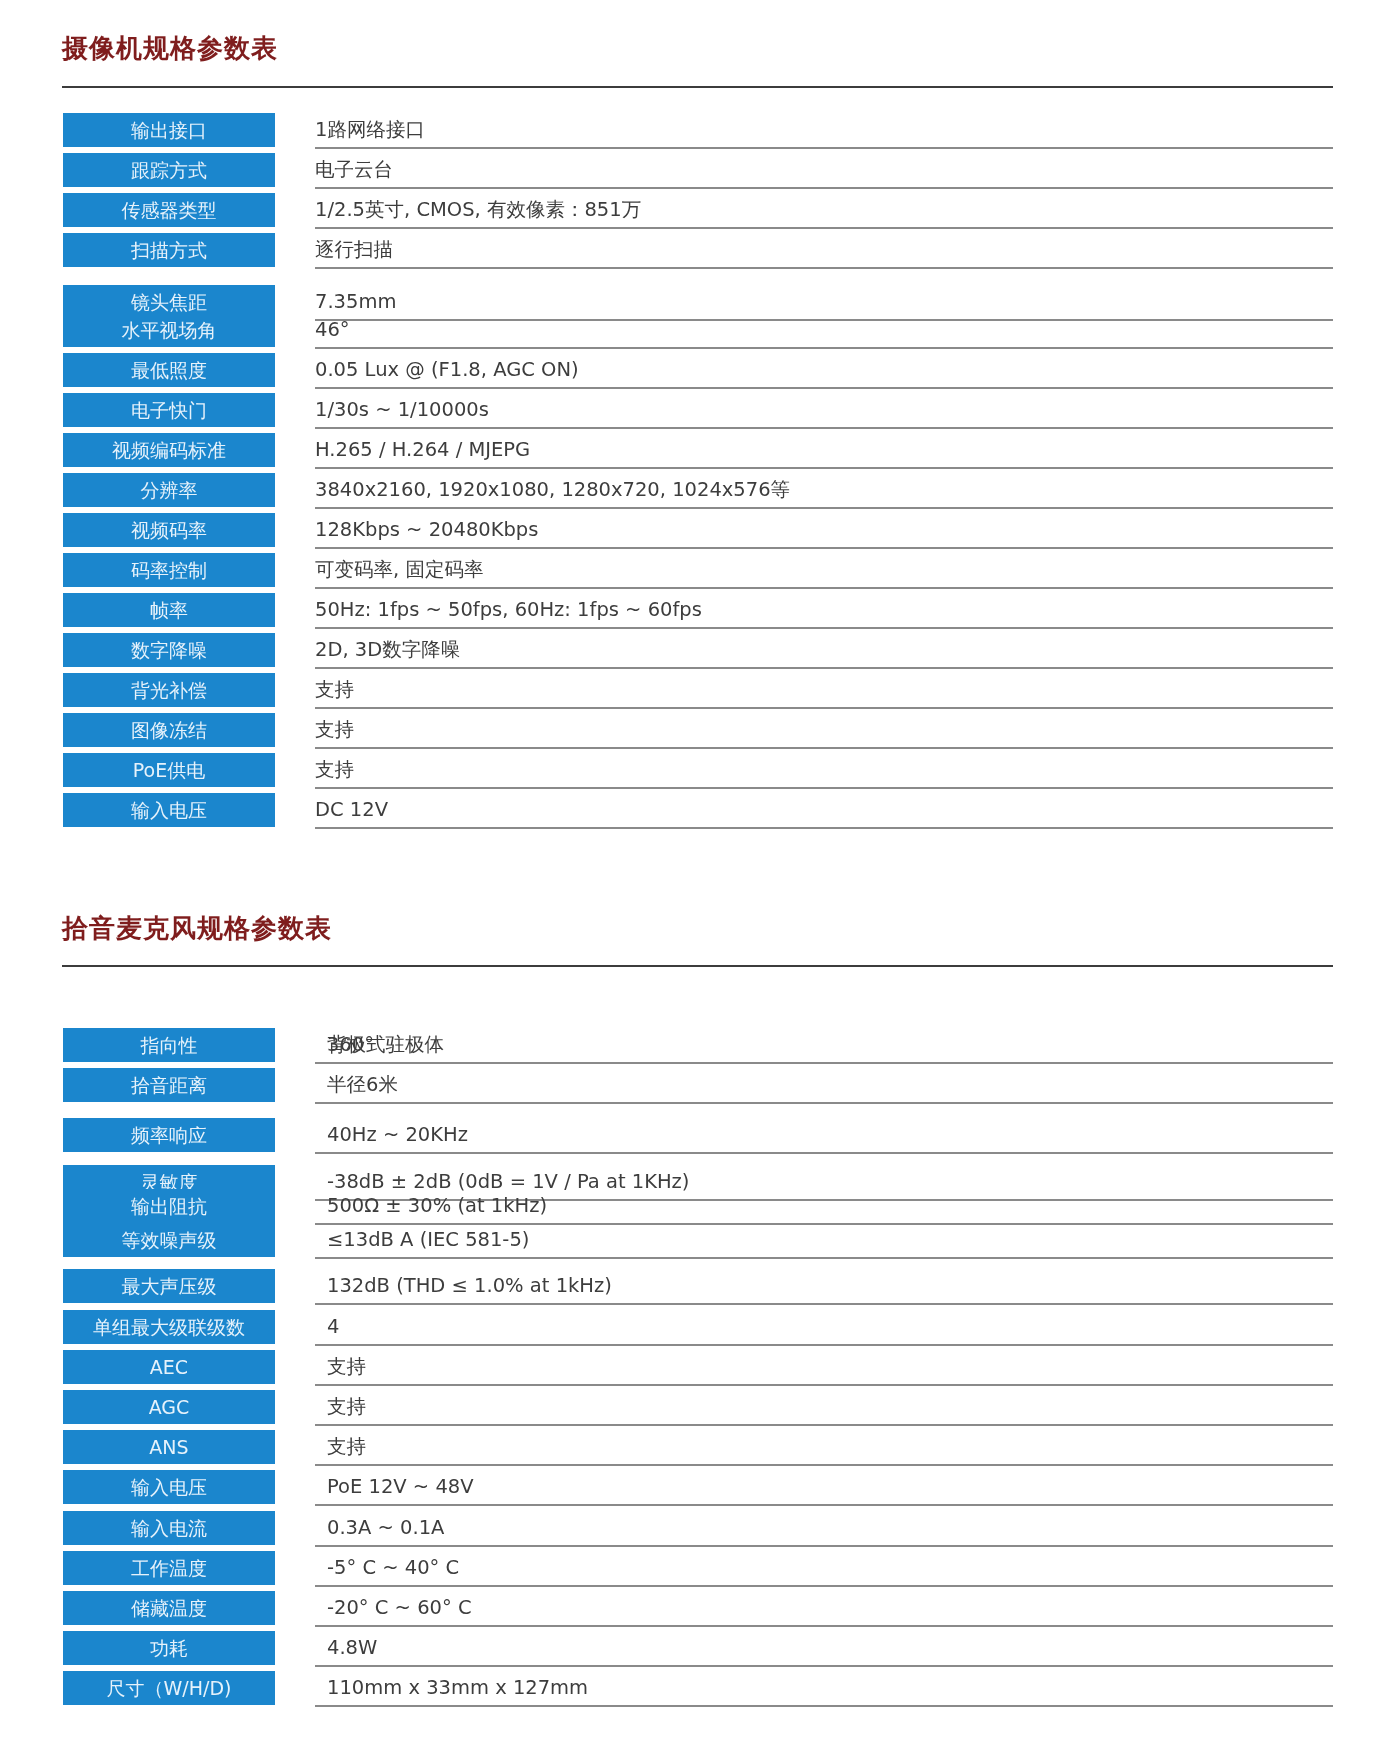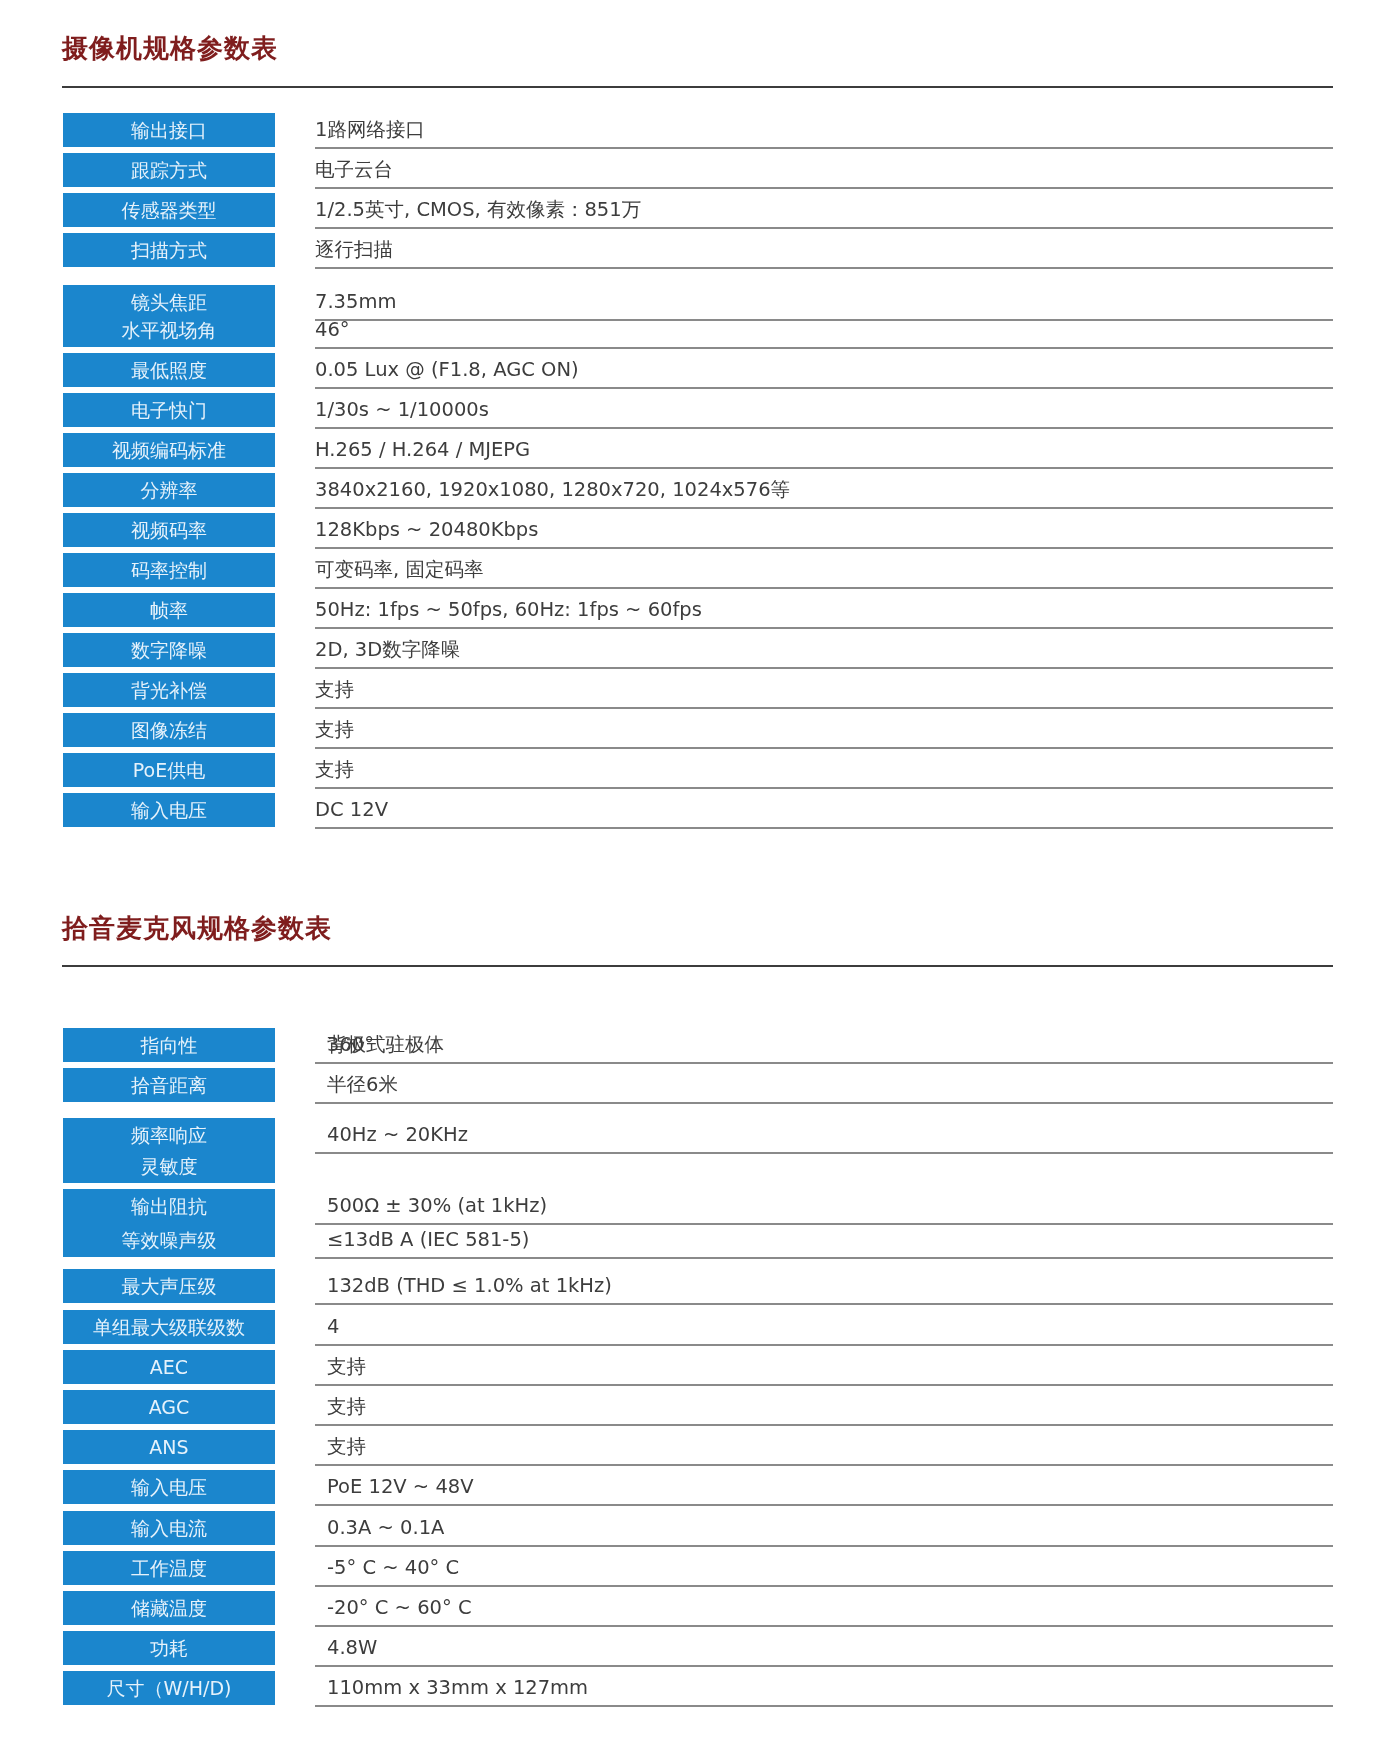--- a/index.html
+++ b/index.html
@@ -175,22 +175,25 @@
         <div class="spec-value-cell">
           <span class="spec-value">半径6米</span>
         </div>
       </div>
       <div class="spec-row" style="top: 130px;">
         <div class="spec-label">频率响应</div>
         <div class="spec-value-cell">
           <span class="spec-value">40Hz ~ 20KHz</span>
         </div>
       </div>
-      <div class="spec-row" style="top: 161px; text-decoration: underline;">
+      <div class="spec-row" style="top: 177px; text-decoration: underline;">
         <div class="spec-label">灵敏度</div>
+        <div class="spec-value-cell">
+          <span class="spec-value">-38dB ± 2dB (0dB = 1V / Pa at 1KHz)</span>
+        </div>
       </div>
       <div class="spec-row" style="top: 201px;">
         <div class="spec-label">输出阻抗</div>
         <div class="spec-value-cell">
           <span class="spec-value">500Ω ± 30% (at 1kHz)</span>
         </div>
       </div>
       <div class="spec-row" style="top: 235px;">
         <div class="spec-label">等效噪声级</div>
         <div class="spec-value-cell">

